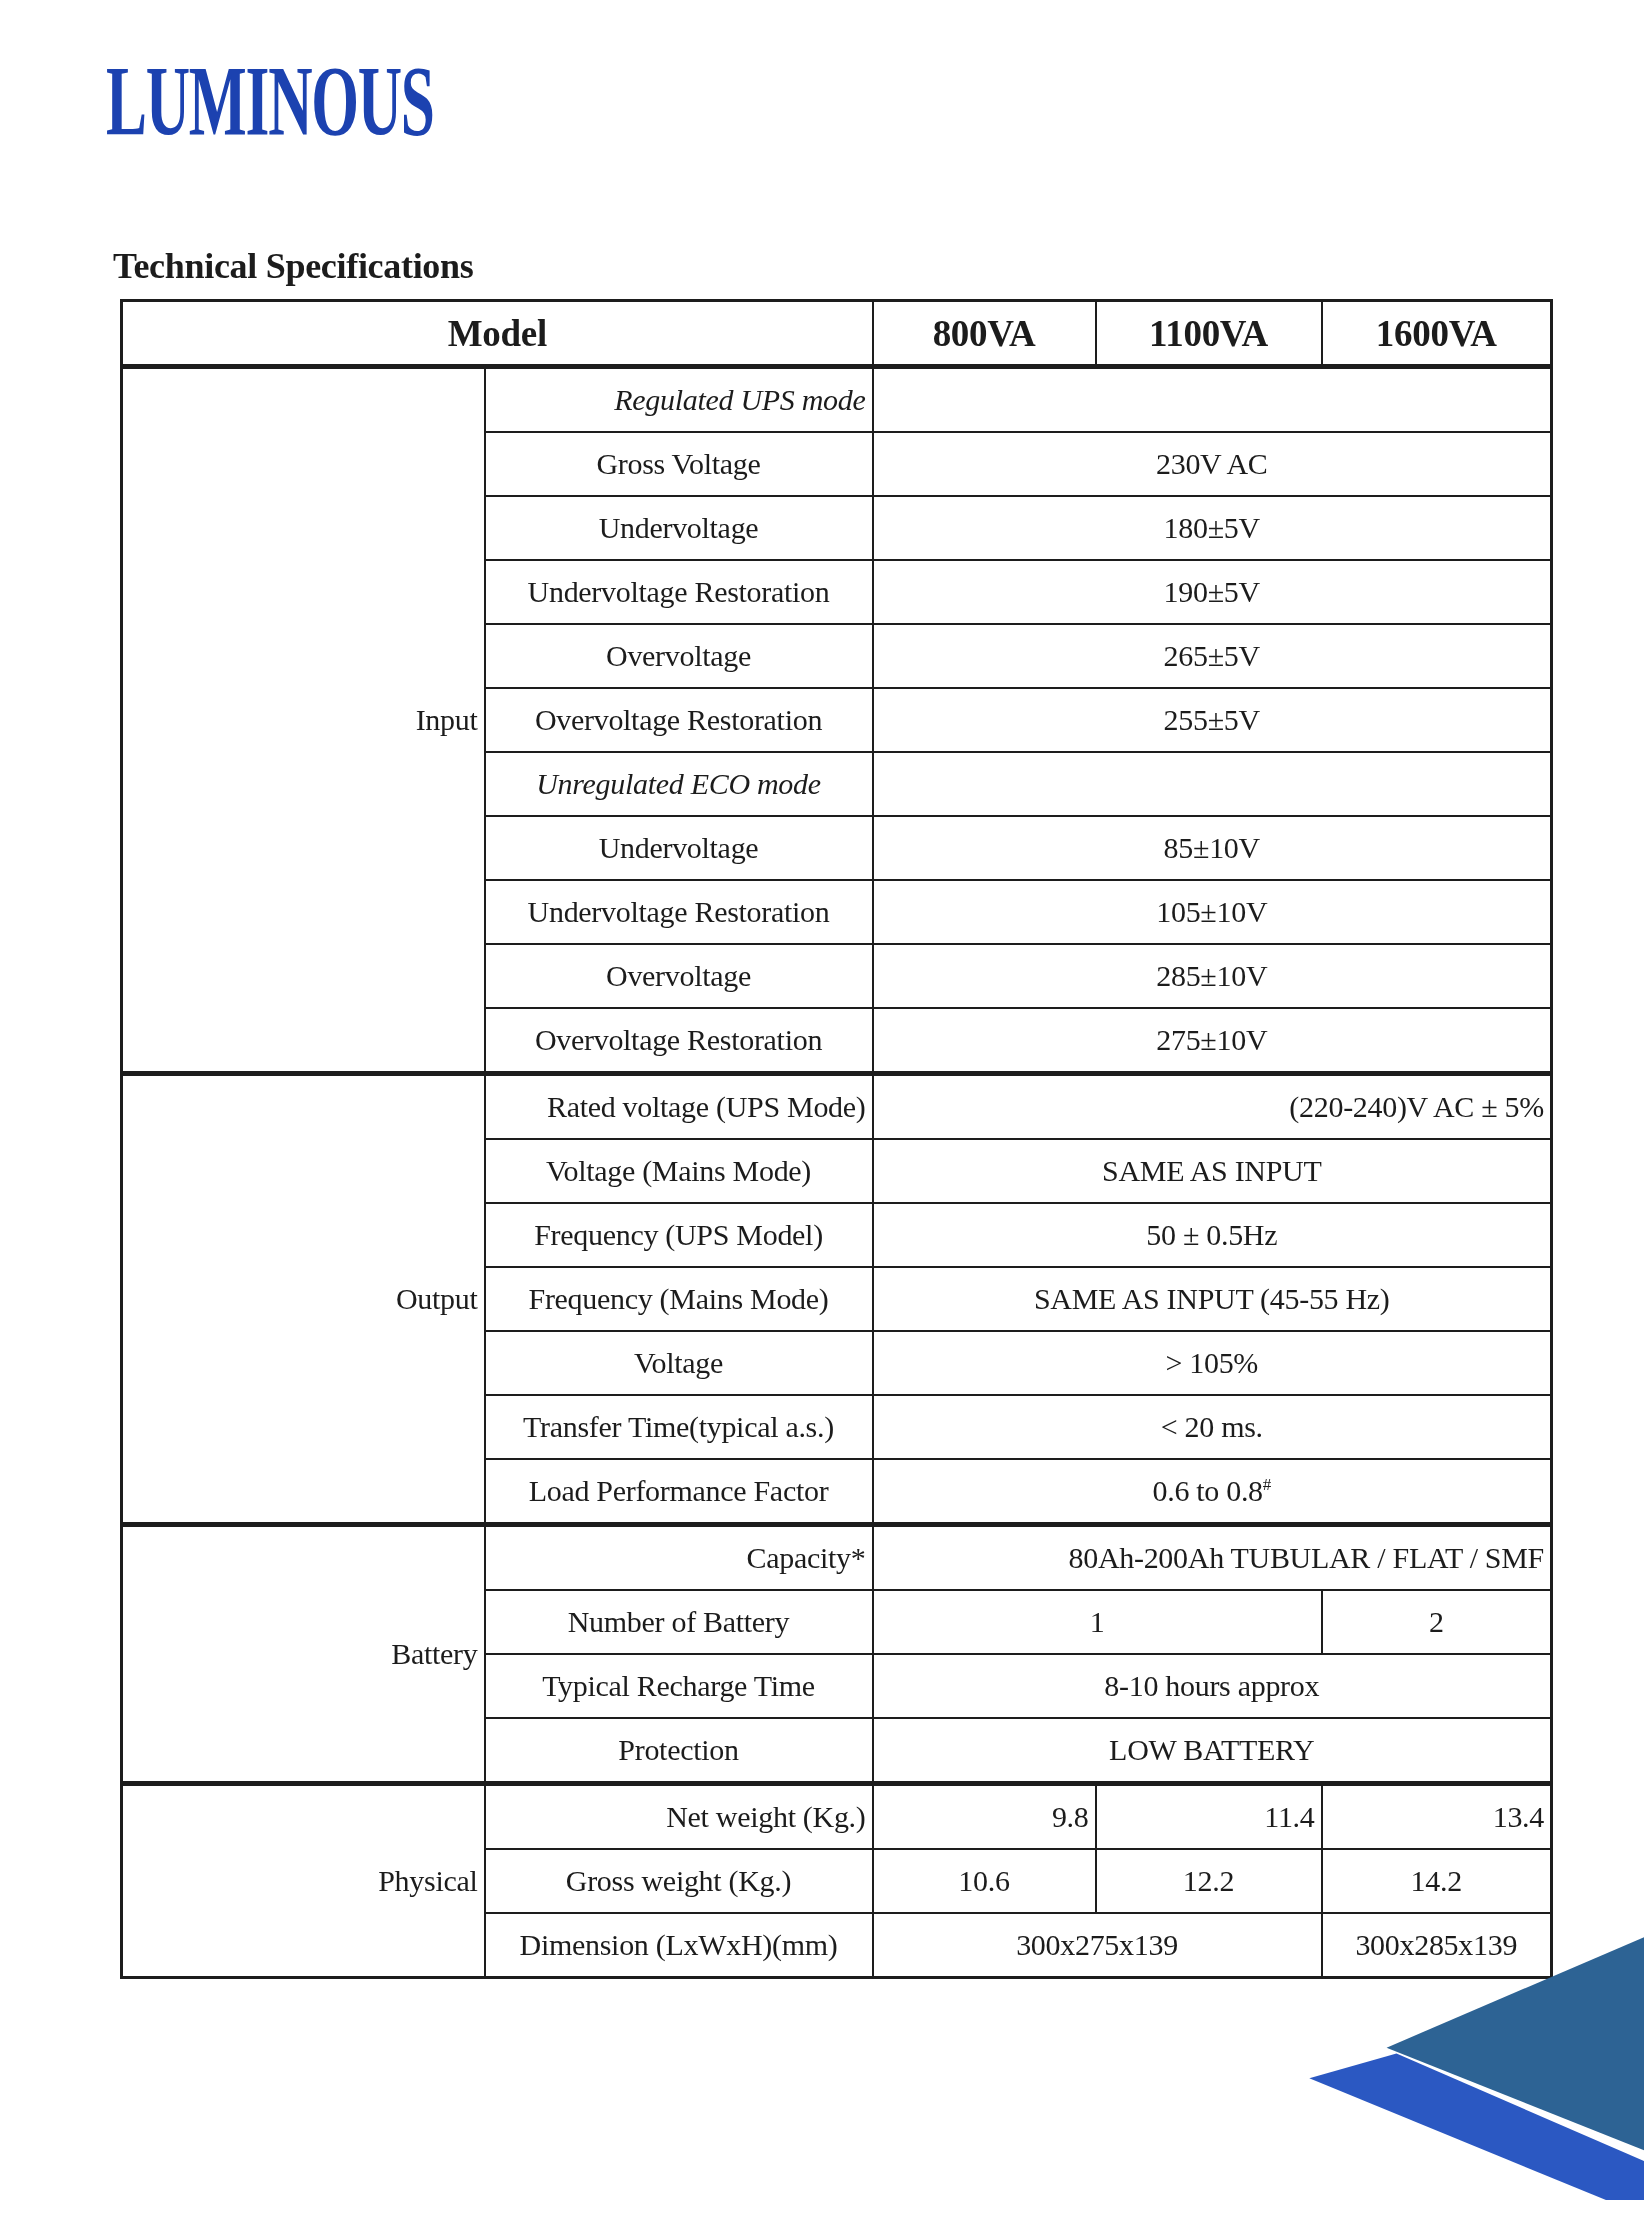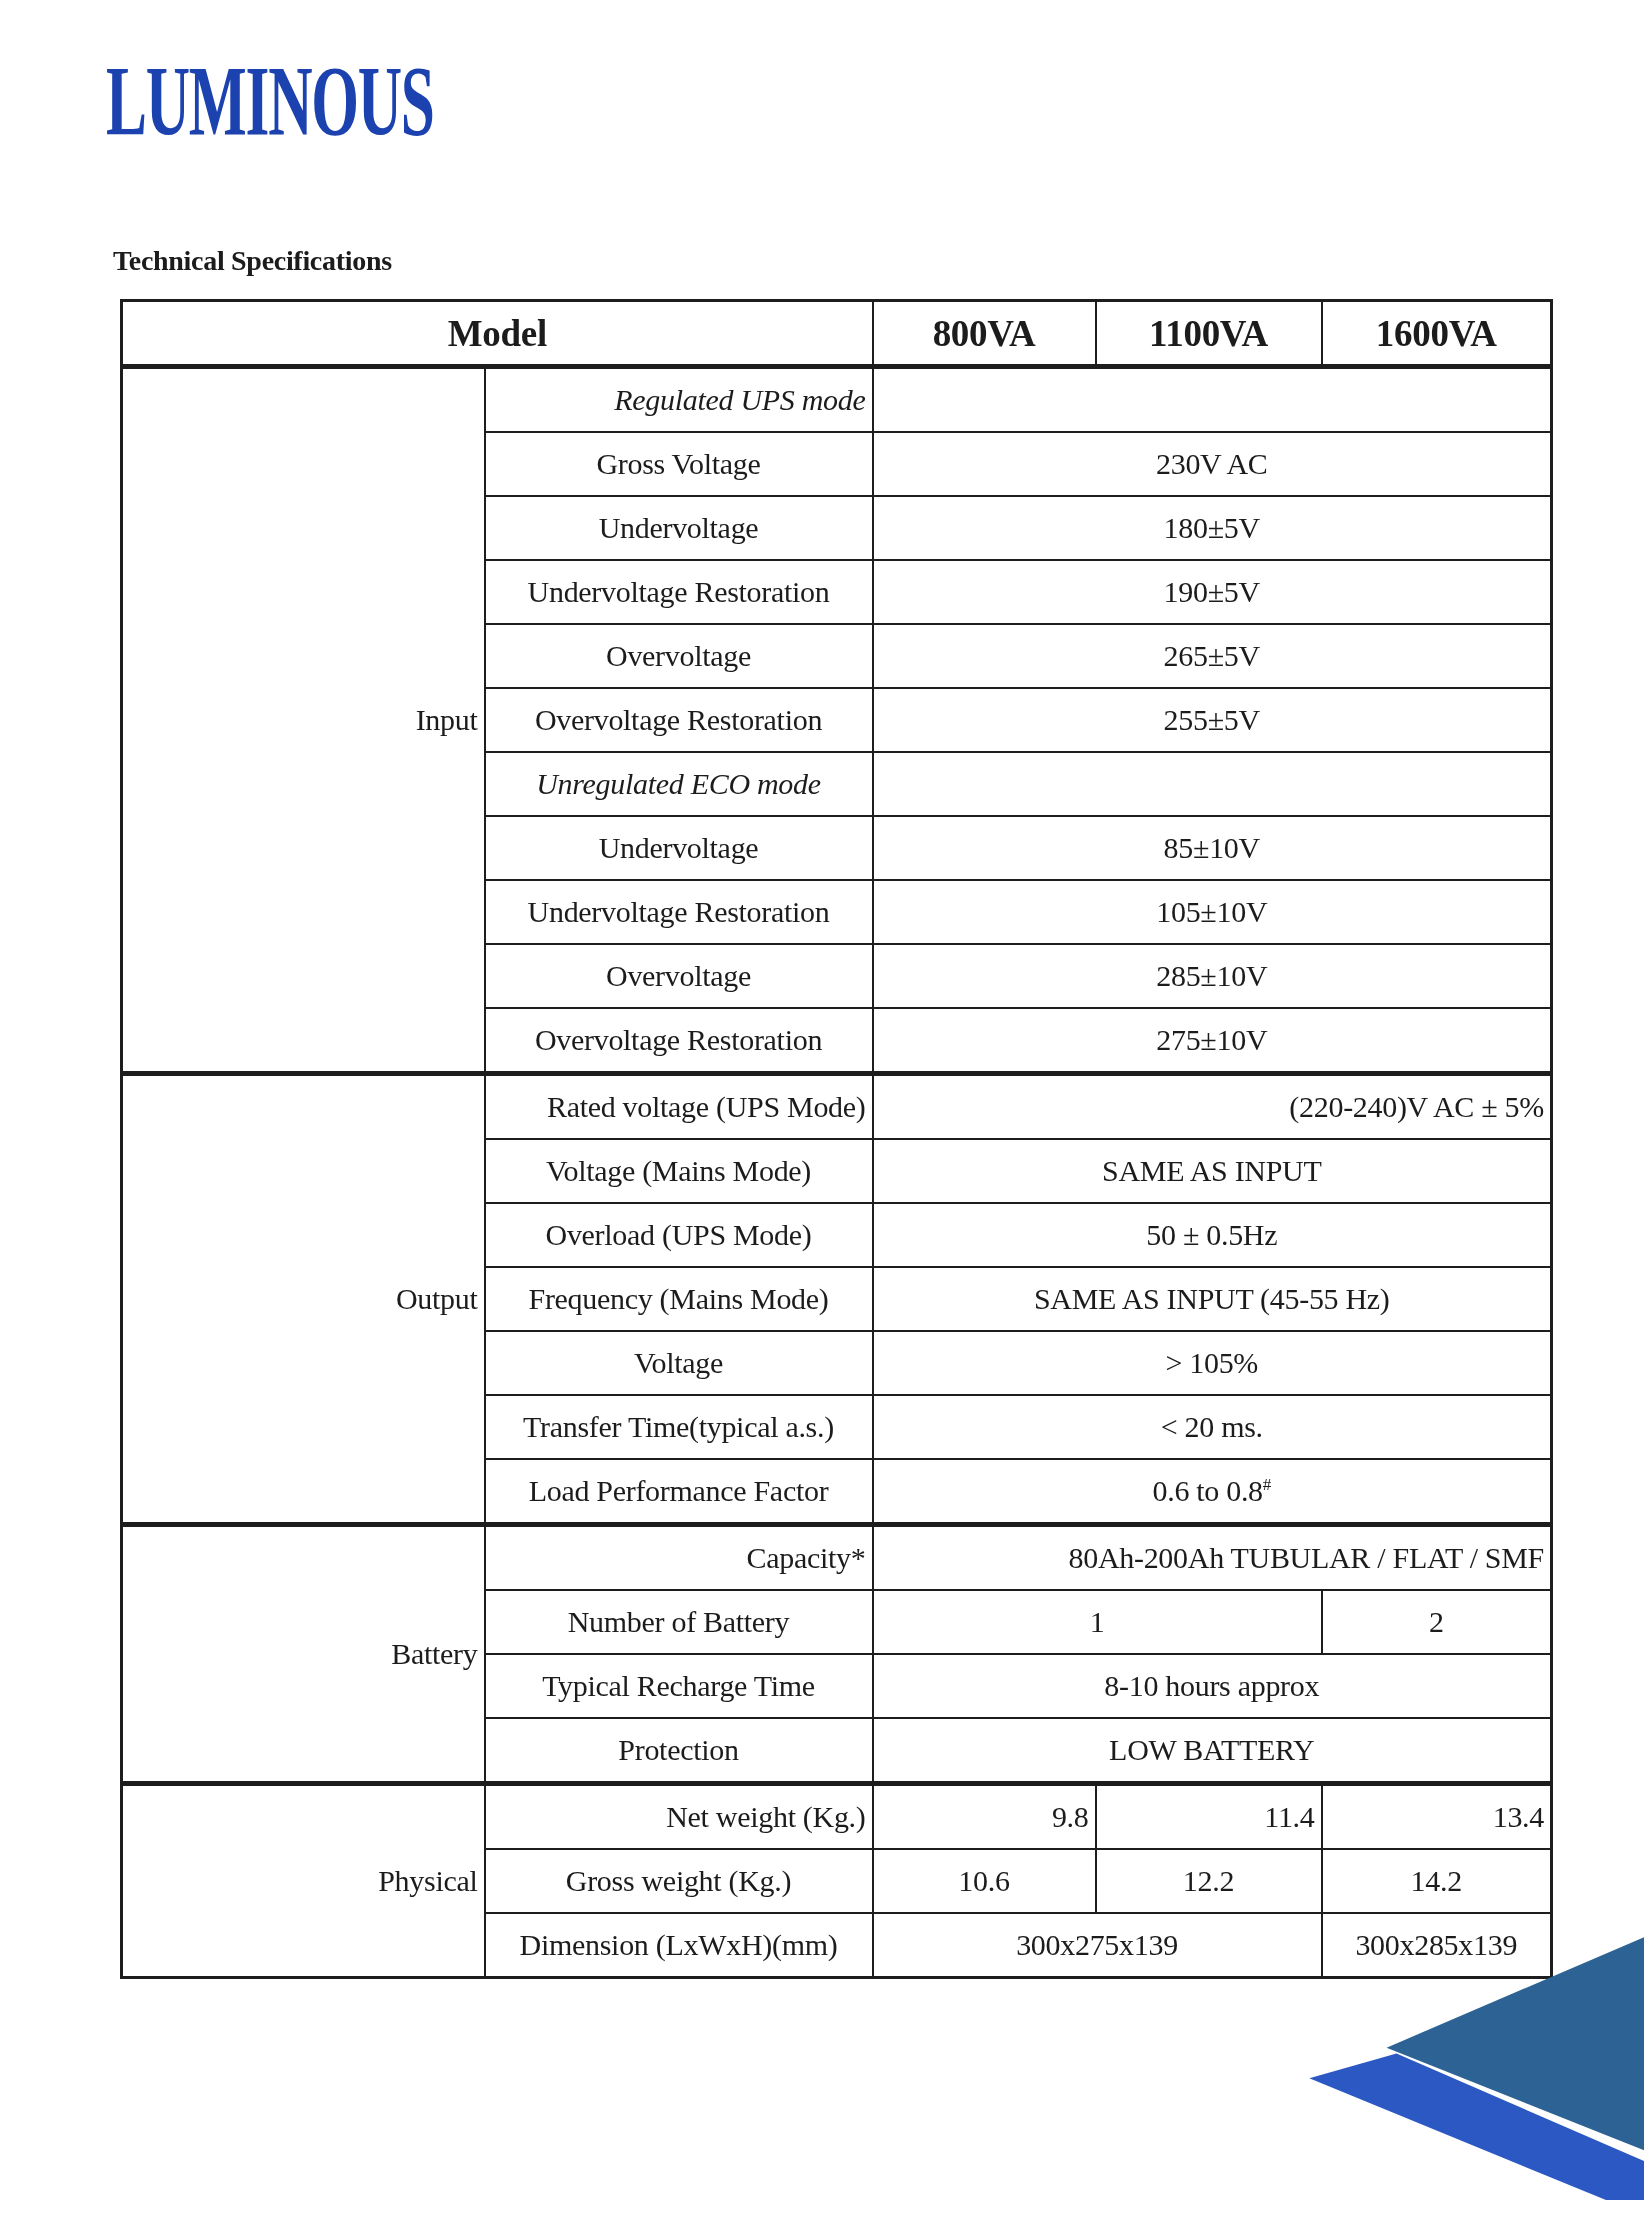--- a/index.html
+++ b/index.html
@@ -8,21 +8,21 @@
     font-family:Liberation Serif, serif; color:#1f1f1f; overflow:hidden;
   }
   .logo {
     position:absolute; left:106px; top:51px;
     font-size:99px; font-weight:bold; line-height:1;
     letter-spacing:-2px; color:#1c42b0;
     transform:scaleX(0.62); transform-origin:0 0; white-space:nowrap;
   }
   .title {
     position:absolute; left:113px; top:245px;
-    font-size:28px; font-weight:bold; letter-spacing:-0.3px; color:#1c1c1c;
+    font-size:36px; font-weight:bold; letter-spacing:-0.3px; color:#1c1c1c;
   }
   table.spec {
     position:absolute; left:120px; top:299px;
     width:1430px; border-collapse:collapse; table-layout:fixed;
     border:3px solid #1d1d1d;
   }
   table.spec td, table.spec th {
     border:2px solid #1d1d1d; padding:0 6px; height:62px;
     text-align:center; vertical-align:middle;
     font-size:30px; font-weight:normal; letter-spacing:-0.3px; color:#1c1c1c;
@@ -113,21 +113,21 @@
     <tr class="section-start">
       <td class="category" rowspan="7">Output</td>
       <td>Rated voltage (UPS Mode)</td>
       <td colspan="3">(220-240)V AC ± 5%</td>
     </tr>
     <tr>
       <td>Voltage (Mains Mode)</td>
       <td colspan="3">SAME AS INPUT</td>
     </tr>
     <tr>
-      <td>Overload (UPS Mode)</td>
+      <td>Frequency (UPS Model)</td>
       <td colspan="3">50 ± 0.5Hz</td>
     </tr>
     <tr>
       <td>Frequency (Mains Mode)</td>
       <td colspan="3">SAME AS INPUT (45-55 Hz)</td>
     </tr>
     <tr>
       <td>Voltage</td>
       <td colspan="3">&gt; 105%</td>
     </tr>

